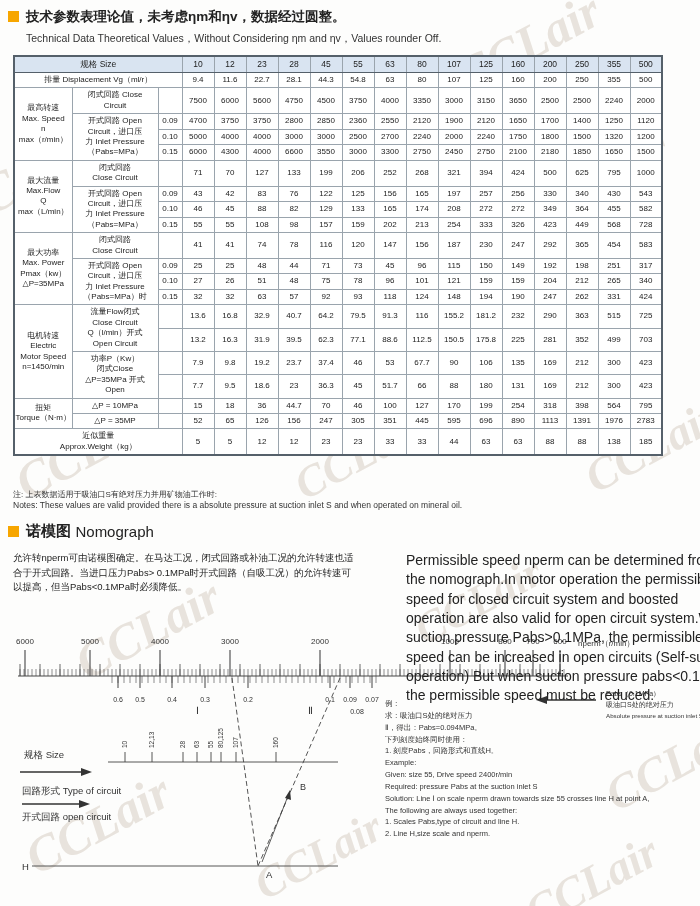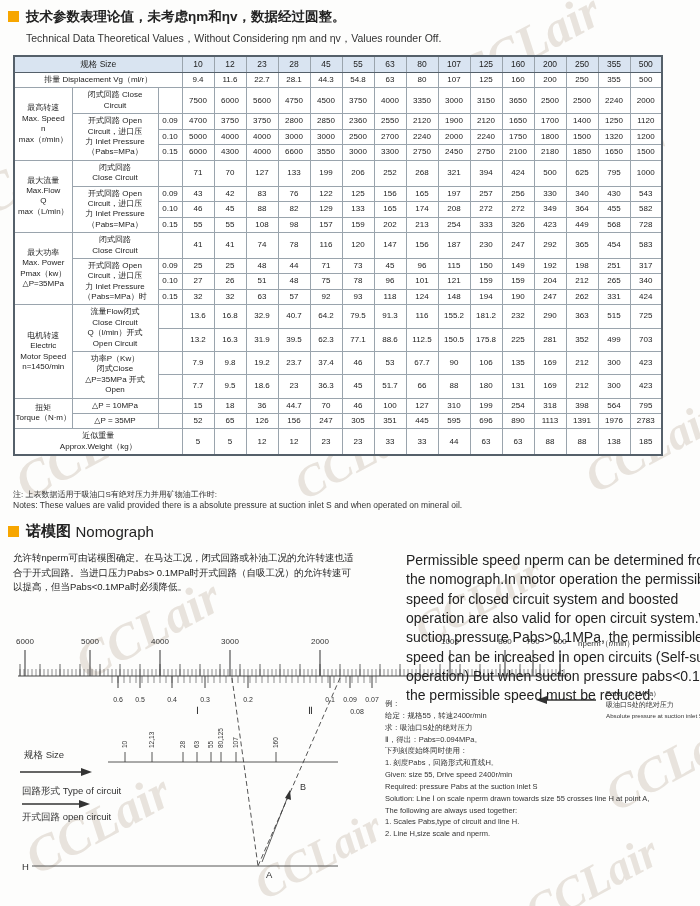--- a/index.html
+++ b/index.html
@@ -439,21 +439,21 @@
         <td rowspan="1" class="lbl">△P = 10MPa</td>
         <td></td>
         <td>15</td>
         <td>18</td>
         <td>36</td>
         <td>44.7</td>
         <td>70</td>
         <td>46</td>
         <td>100</td>
         <td>127</td>
-        <td>310</td>
+        <td>170</td>
         <td>199</td>
         <td>254</td>
         <td>318</td>
         <td>398</td>
         <td>564</td>
         <td>795</td>
       </tr>
       <tr>
         <td rowspan="1" class="lbl">△P = 35MP</td>
         <td></td>
@@ -816,25 +816,25 @@
   </g>
   <text x="22" y="208" font-size="9.5">开式回路 open circuit</text>
 
   <line x1="32" y1="254" x2="338" y2="254" stroke="#444" stroke-width="0.9"></line>
   <text x="22" y="258" font-size="9.5">H</text>
   <text x="266" y="266" font-size="9.5">A</text>
 </svg>
 
 <div id="example">
     <div>例：</div>
-    <div>给定：规格55，转速2400r/min</div>
     <div>求：吸油口S处的绝对压力</div>
     <div>Ⅱ，得出：Pabs=0.094MPa。</div>
     <div>下列刻度始终同时使用：</div>
     <div>1. 刻度Pabs，回路形式和直线H。</div>
+    <div>Example:</div>
     <div>Given: size 55, Drive speed 2400r/min</div>
     <div>Required: pressure Pabs at the suction inlet S</div>
     <div>Solution: Line Ⅰ on scale nperm drawn towards size 55 crosses line H at point A,</div>
     <div>The following are always used together:</div>
     <div>1. Scales Pabs,type of circuit and line H.</div>
     <div>2. Line H,size scale and nperm.</div>
   </div>
 
 <div class="wm" style="left: 450px; top: 14px; font-size: 50px;">CCLair</div>
 <div class="wm" style="left: -28px; top: 130px; font-size: 54px;">CCLair</div>

